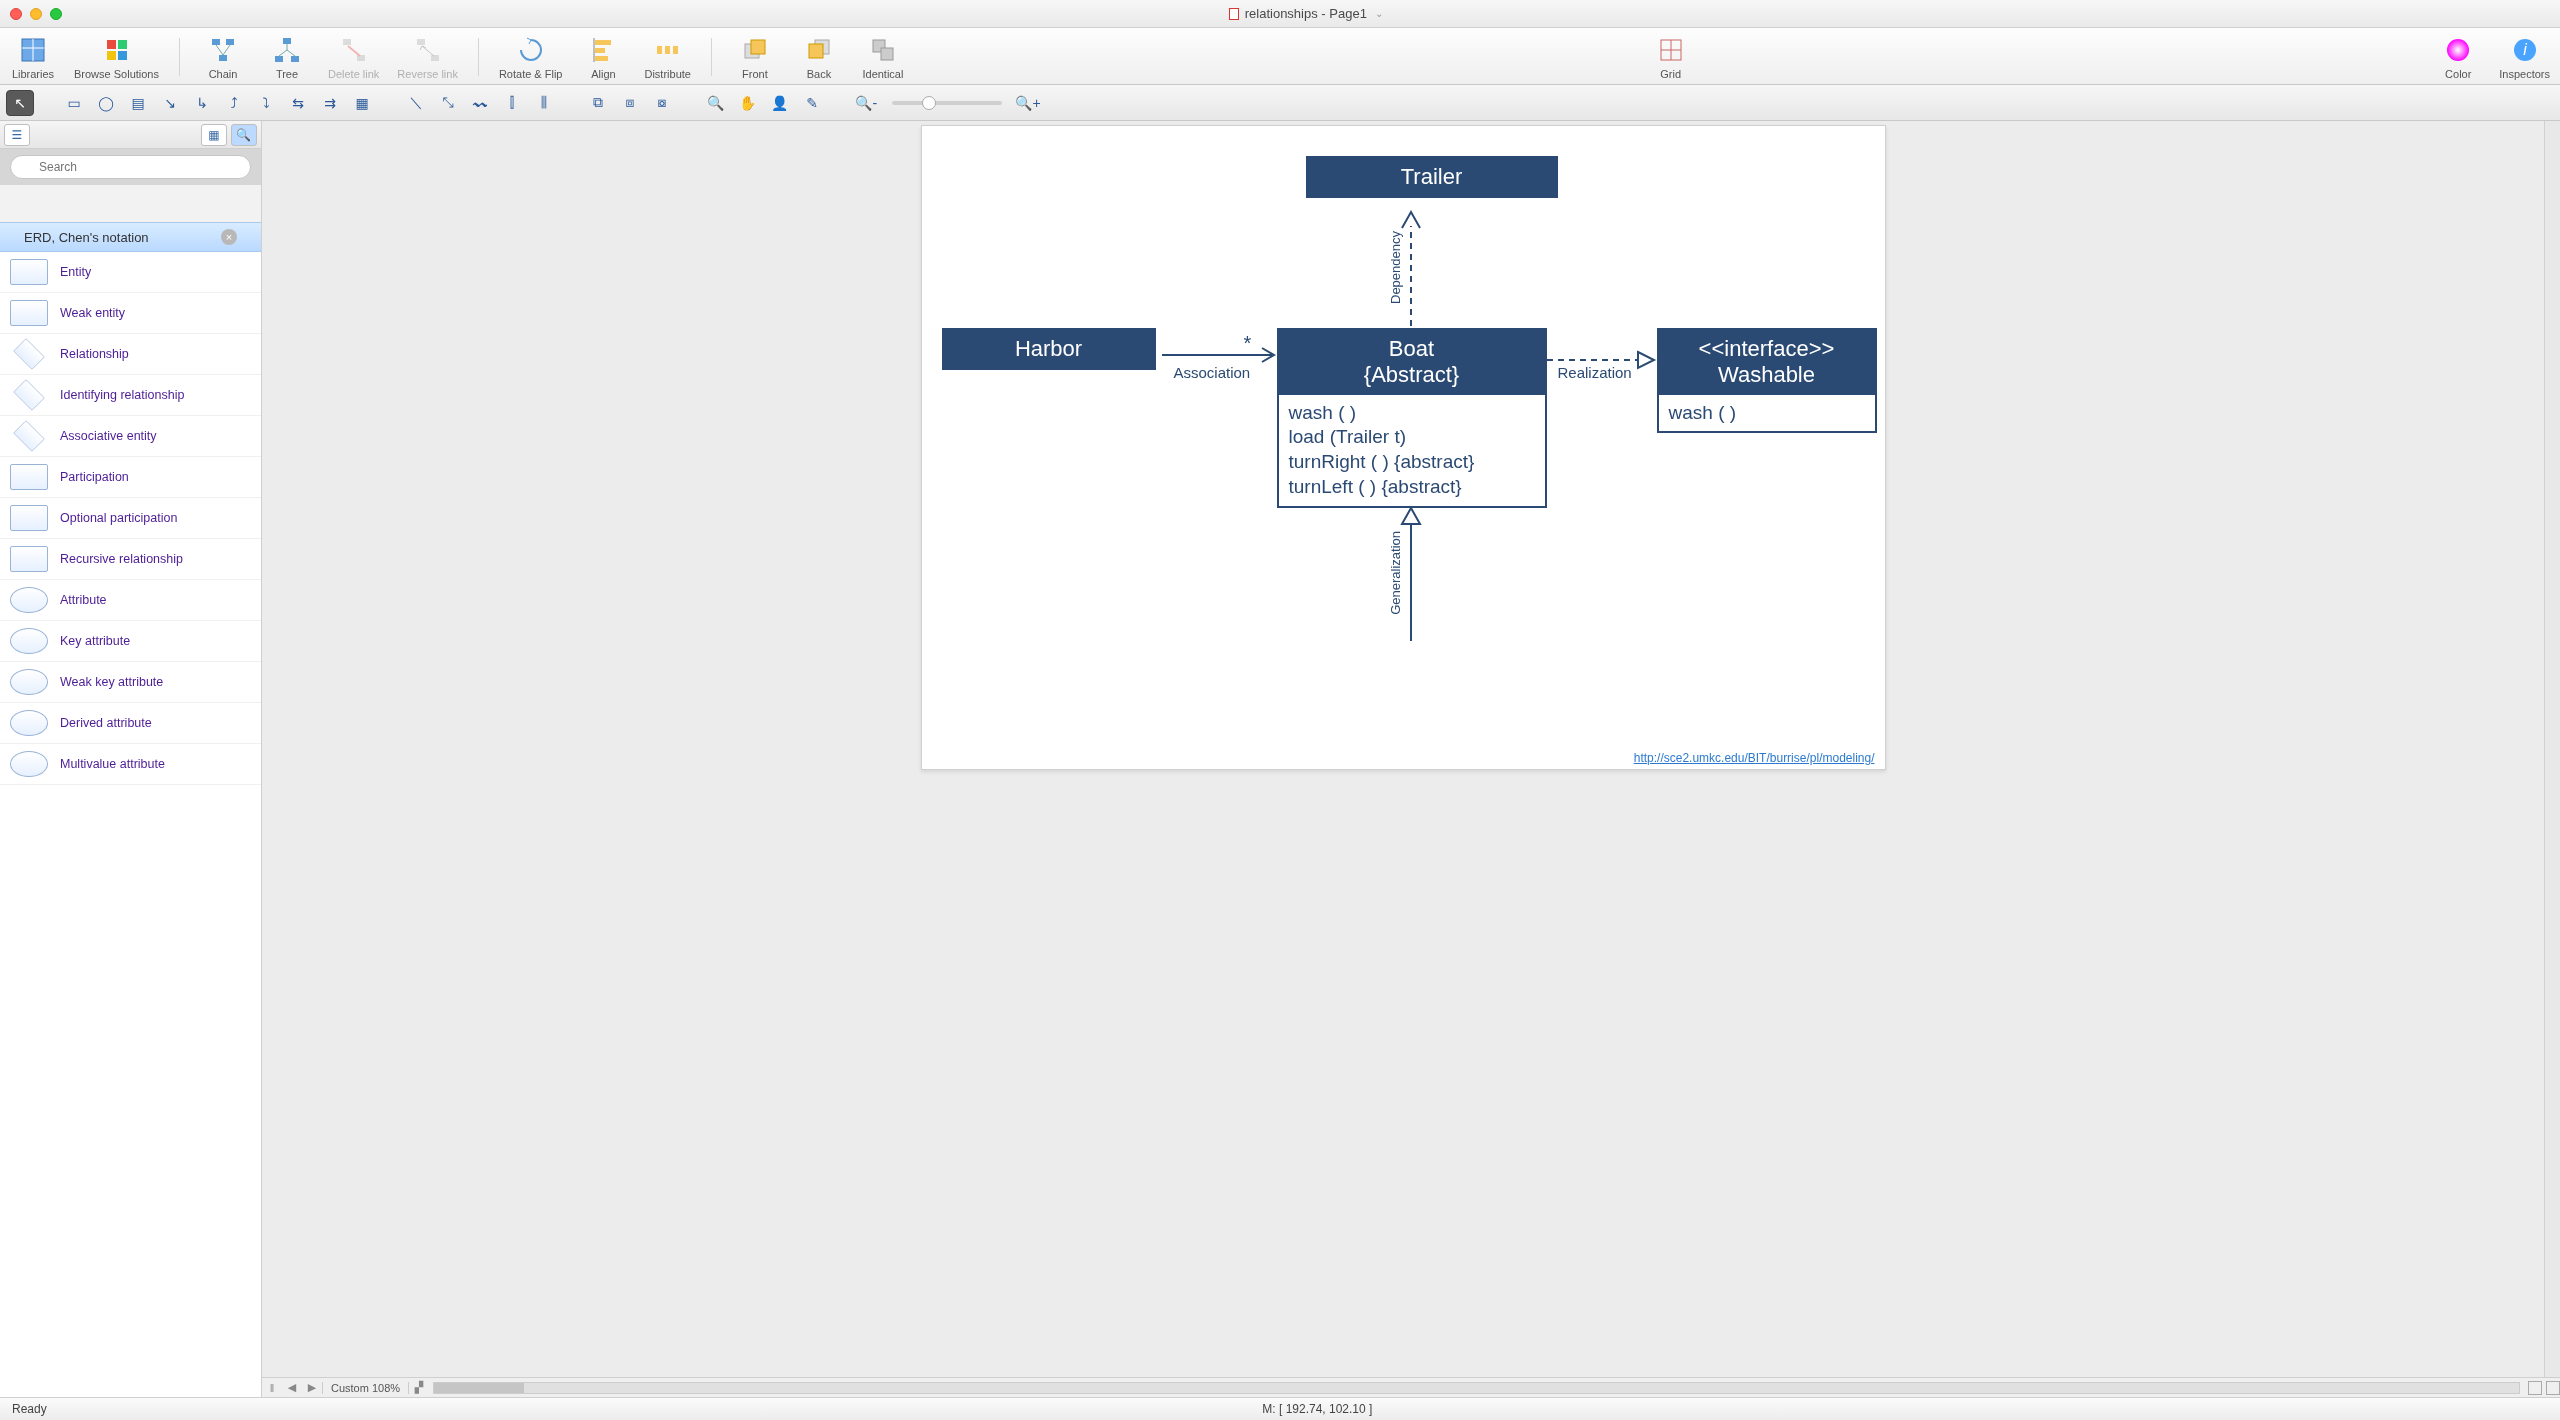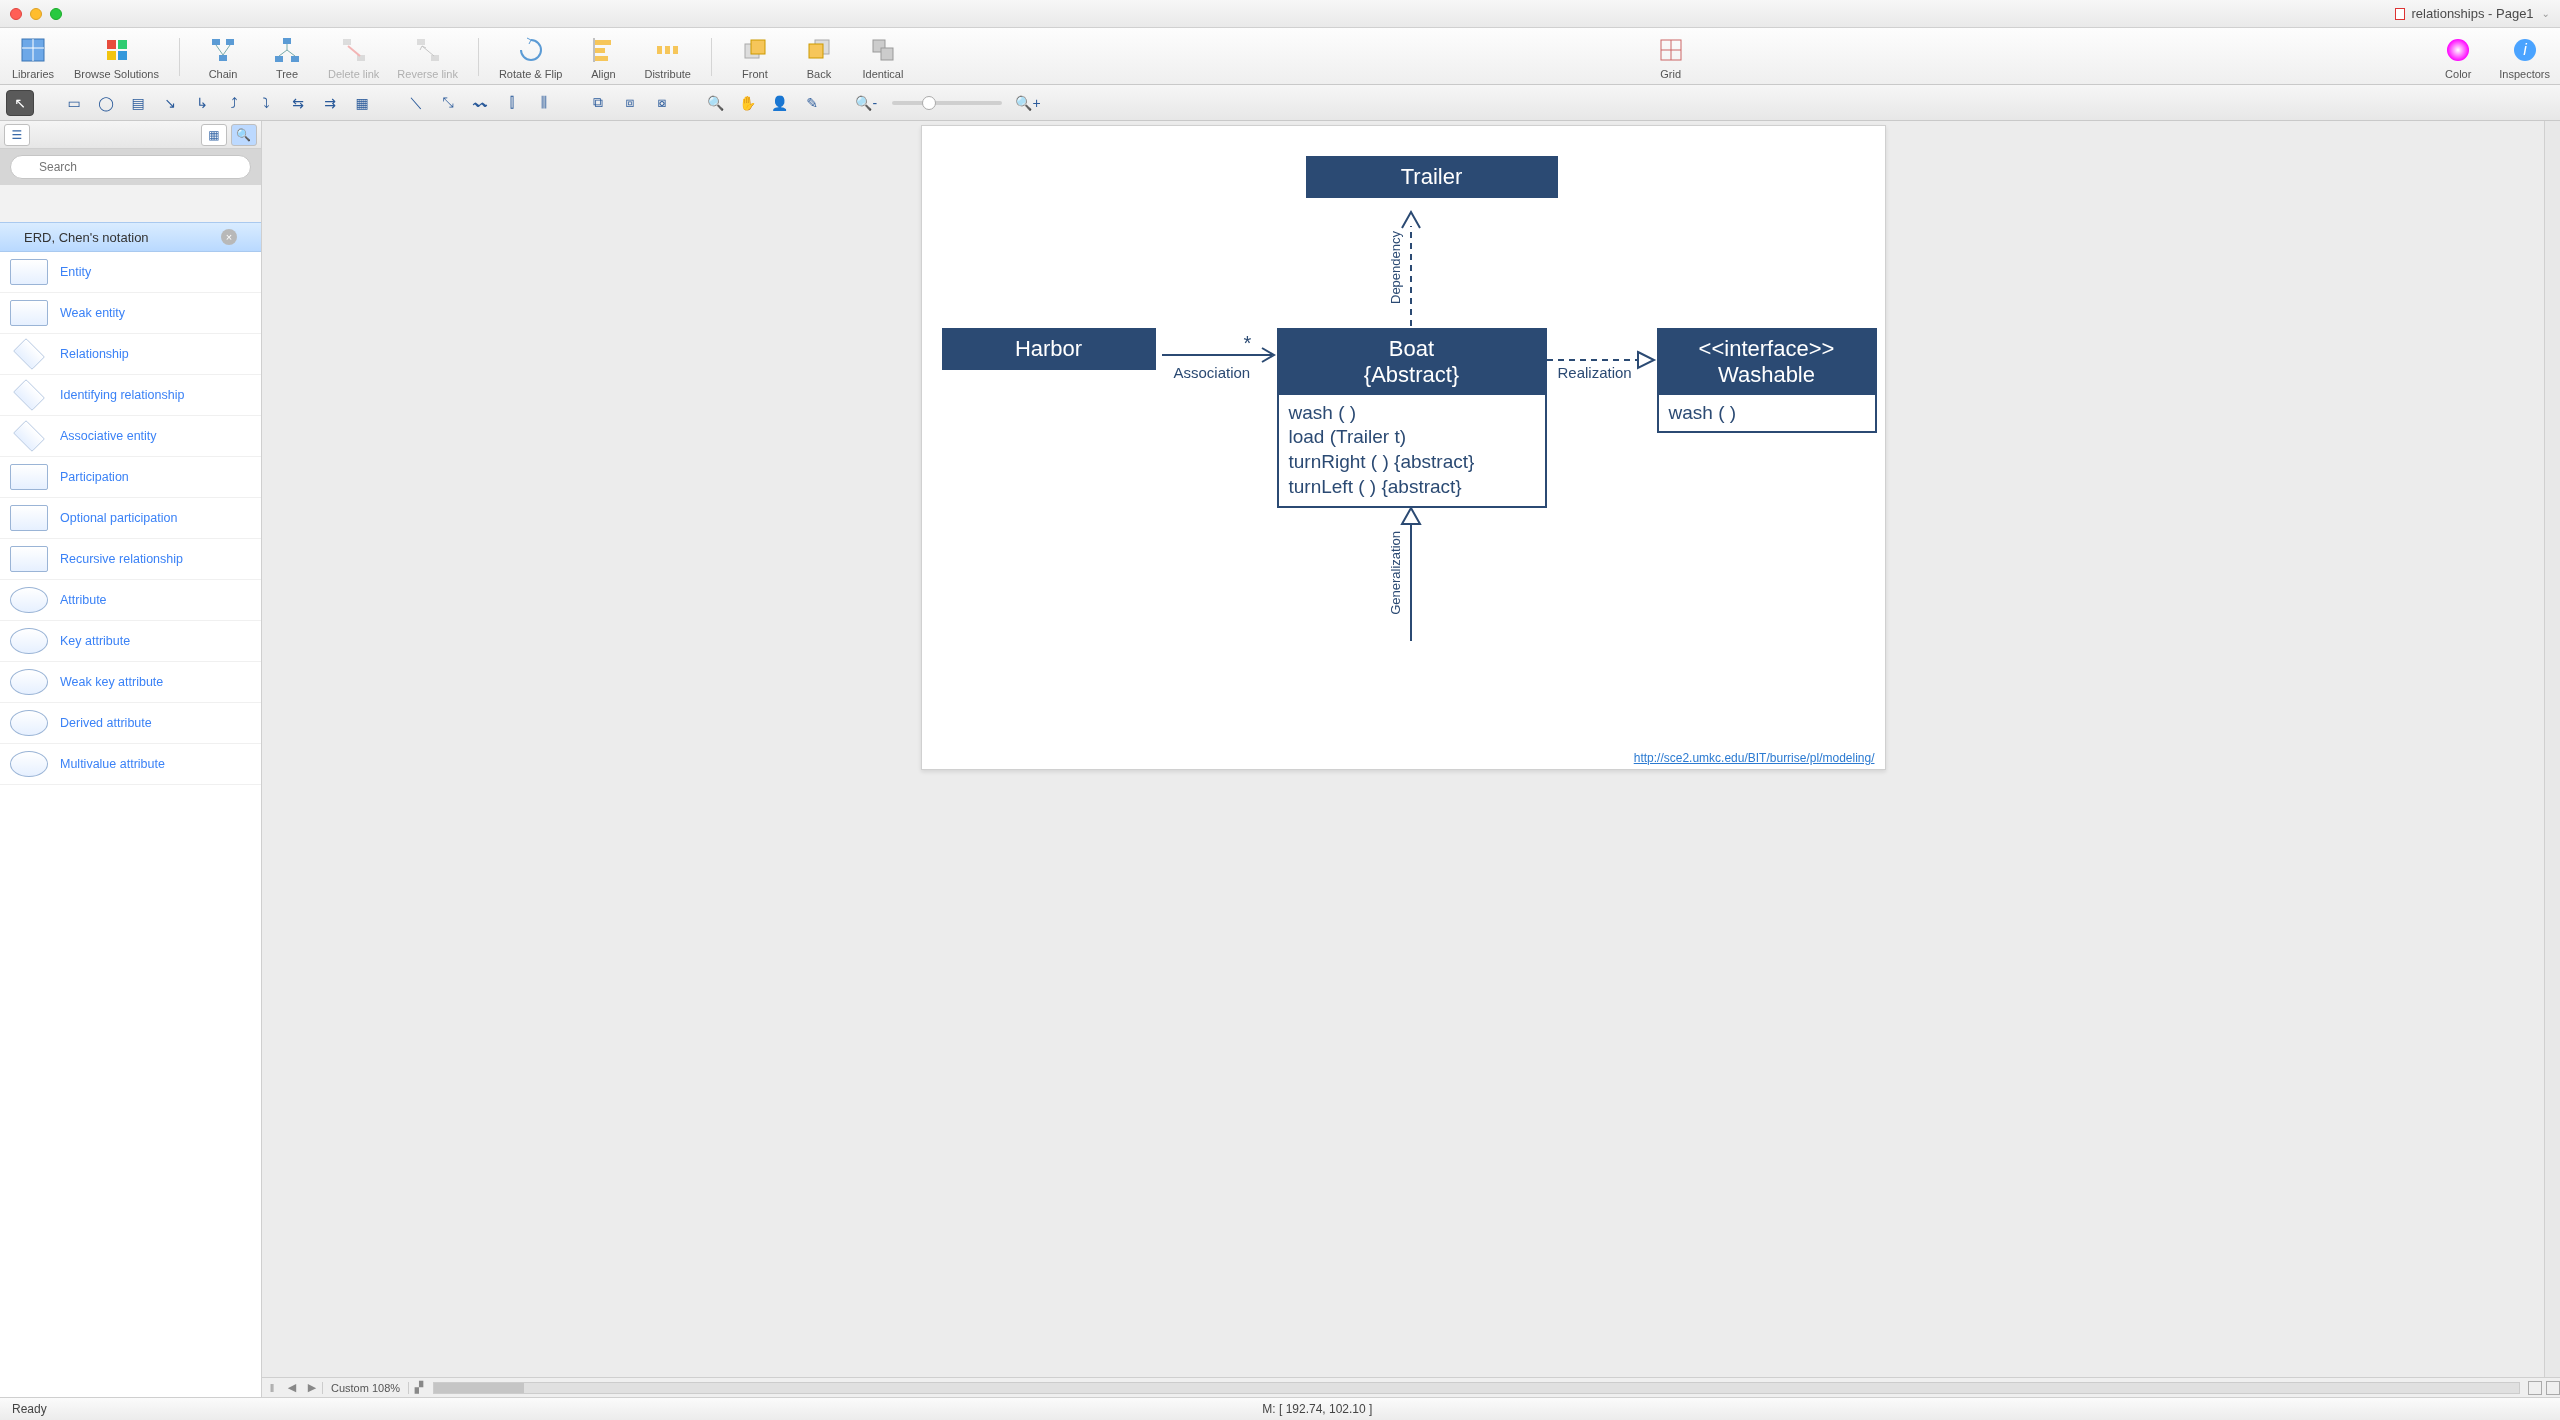--- a/index.html
+++ b/index.html
@@ -6,21 +6,21 @@
 html, body { height: 100%; background: #ececec; }
 .app { display: flex; flex-direction: column; height: 100vh; }
 
 
 .titlebar { height: 28px; background: linear-gradient(#f7f7f7,#e9e9e9); border-bottom: 1px solid #d0d0d0; display: flex; align-items: center; padding: 0 10px; }
 .traffic { display: flex; gap: 8px; }
 .traffic span { width: 12px; height: 12px; border-radius: 50%; display: inline-block; }
 .tl-red { background: #ff5f57; border: 1px solid #e0443e; }
 .tl-yellow { background: #ffbd2e; border: 1px solid #dea123; }
 .tl-green { background: #28c940; border: 1px solid #1aab29; }
-.titlebar-center { flex: 1; text-align: center; font-size: 13px; color: #4a4a4a; display:flex; align-items:center; justify-content:flex-end; gap:6px;}
+.titlebar-center { flex: 1; text-align: center; font-size: 13px; color: #4a4a4a; display:flex; align-items:center; justify-content:center; gap:6px;}
 .doc-icon { width:10px; height:12px; background:#fff; border:1px solid #d33; display:inline-block;}
 .title-caret { color:#999; font-size:10px; margin-left:2px;}
 
 
 .maintoolbar { background: linear-gradient(#fdfdfd,#efefef); border-bottom:1px solid #c9c9c9; padding: 6px 10px 4px; display:flex; align-items:flex-end; gap:18px;}
 .tb-sep { width:1px; background:#d5d5d5; align-self:stretch; margin:4px 2px;}
 .tb-btn { display:flex; flex-direction:column; align-items:center; min-width:46px; cursor:default;}
 .tb-ico { width:32px; height:32px; display:flex; align-items:center; justify-content:center; }
 .tb-lbl { font-size:11px; color:#555; margin-top:2px; white-space:nowrap;}
 .tb-btn.disabled .tb-lbl { color:#b0b0b0; }
@@ -47,21 +47,21 @@
 .search-box { width:100%; height:24px; border:1px solid #c5c5c5; border-radius:12px; background:#fff; padding:0 10px 0 28px; font-size:12px; color:#888; position:relative;}
 .search-wrap { position:relative; }
 .search-ico { position:absolute; left:10px; top:5px; color:#999; font-size:12px;}
 .lib-header { background:linear-gradient(#d9ecff,#b9d9ff); border-top:1px solid #a9c9ef; border-bottom:1px solid #a9c9ef; padding:6px 24px; font-size:13px; color:#333; display:flex; justify-content:space-between; align-items:center;margin-top:37px;}
 .lib-close { width:16px; height:16px; border-radius:50%; background:#b8b8b8; font-size:11px; color:#fff; display:flex; align-items:center; justify-content:center;}
 .shape-list { overflow-y:auto; flex:1; background:#fff;}
 .shape-row { height:41px; display:flex; align-items:center; gap:12px; padding:0 10px; border-bottom:1px solid #f0f0f0; cursor:default;}
 .shape-thumb { width:38px; height:26px; border:1px solid #9ab4d6; background:linear-gradient(#fff,#e6f0ff); border-radius:2px; flex-shrink:0; display:flex; align-items:center; justify-content:center;}
 .shape-thumb.ellipse { border-radius:50%/50%; }
 .shape-thumb.diamond { transform:rotate(45deg) scale(.7); }
-.shape-lbl { font-size:12.5px; color:#3b82f6; }
+.shape-lbl { font-size:12.5px; color:#4c1d95; }
 
 
 .canvas-area { flex:1; display:flex; flex-direction:column; background:#ececec; position:relative;}
 .canvas-scroll { flex:1; overflow:auto; padding:4px 4px 0 4px; }
 .canvas-page { width:965px; height:645px; background:#fff; border:1px solid #d0d0d0; margin:0 auto; position:relative; box-shadow:0 2px 4px rgba(0,0,0,.1);}
 .right-scroll { width:16px; background:#e8e8e8; border-left:1px solid #d0d0d0;}
 .canvas-wrap { display:flex; flex:1; min-height:0;}
 
 
 .uml-box { position:absolute; border:2px solid #2b4a73; font-family: "Arial", sans-serif; }

